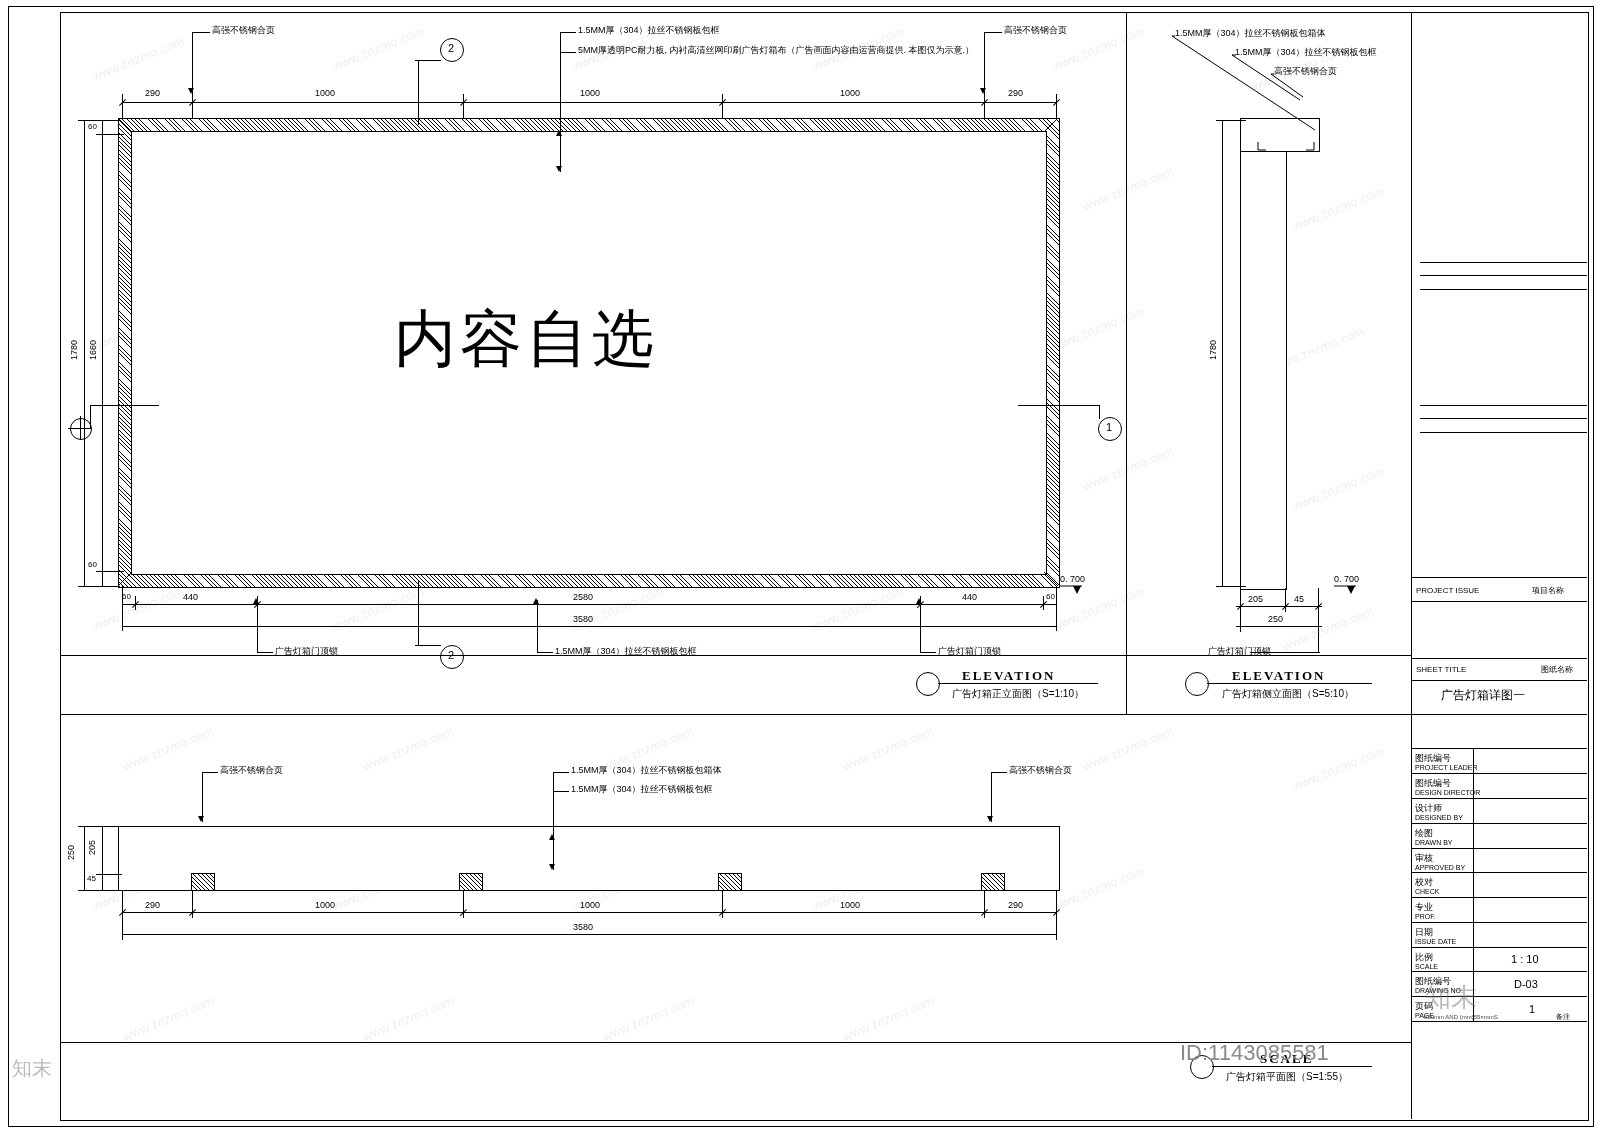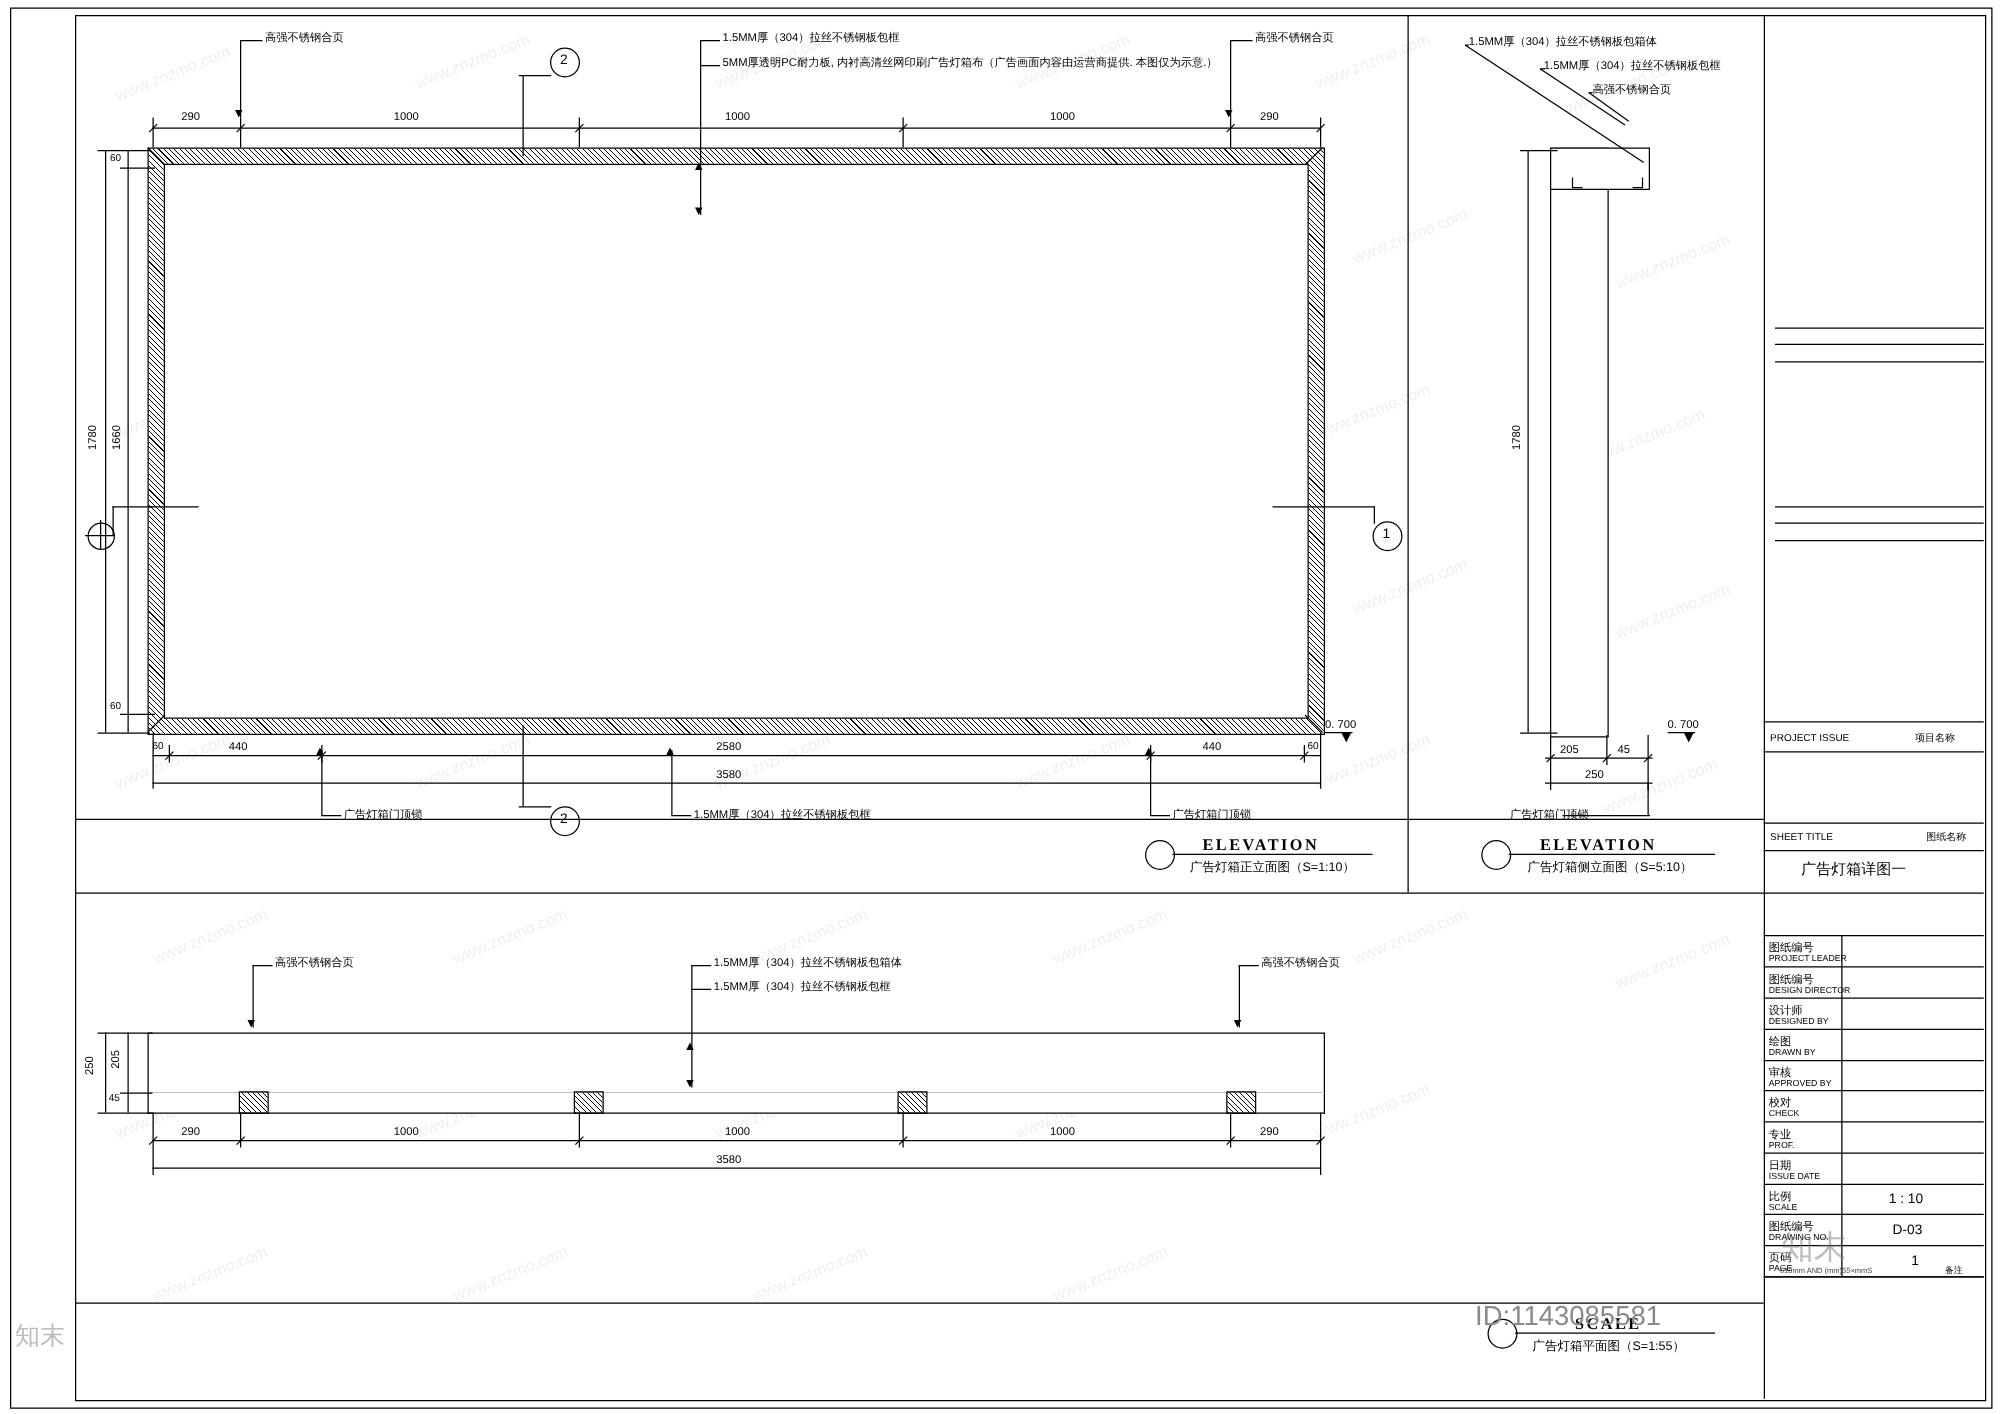--- a/index.html
+++ b/index.html
@@ -95,20 +95,21 @@
   <div class="frame hatch" style="left:118px;top:118px;width:940px;height:468px;"></div>
   <div style="position:absolute;left:131px;top:131px;width:914px;height:442px;background:#fff;border:1px solid #000;"></div>
 
   <svg style="position:absolute;left:118px;top:118px;width:941px;height:469px;">
     <line x1="0" y1="0" x2="14" y2="14" stroke="#000" stroke-width="1"></line>
     <line x1="940" y1="0" x2="926" y2="14" stroke="#000" stroke-width="1"></line>
     <line x1="0" y1="468" x2="14" y2="454" stroke="#000" stroke-width="1"></line>
     <line x1="940" y1="468" x2="926" y2="454" stroke="#000" stroke-width="1"></line>
   </svg>
 
+  <div class="bigtext" style="left:394px;top:297px;">内容自选</div>
 
   <div class="ln hln" style="left:119px;top:405px;width:40px;"></div>
   <div class="ln hln" style="left:1018px;top:405px;width:40px;"></div>
 
   <div class="circ" style="left:70px;top:418px;width:20px;height:20px;"></div>
   <div class="ln hln" style="left:68px;top:428px;width:24px;"></div>
   <div class="ln vln" style="left:80px;top:416px;height:24px;"></div>
   <div class="ln hln" style="left:90px;top:405px;width:32px;"></div>
   <div class="ln vln" style="left:90px;top:405px;height:23px;"></div>
 

